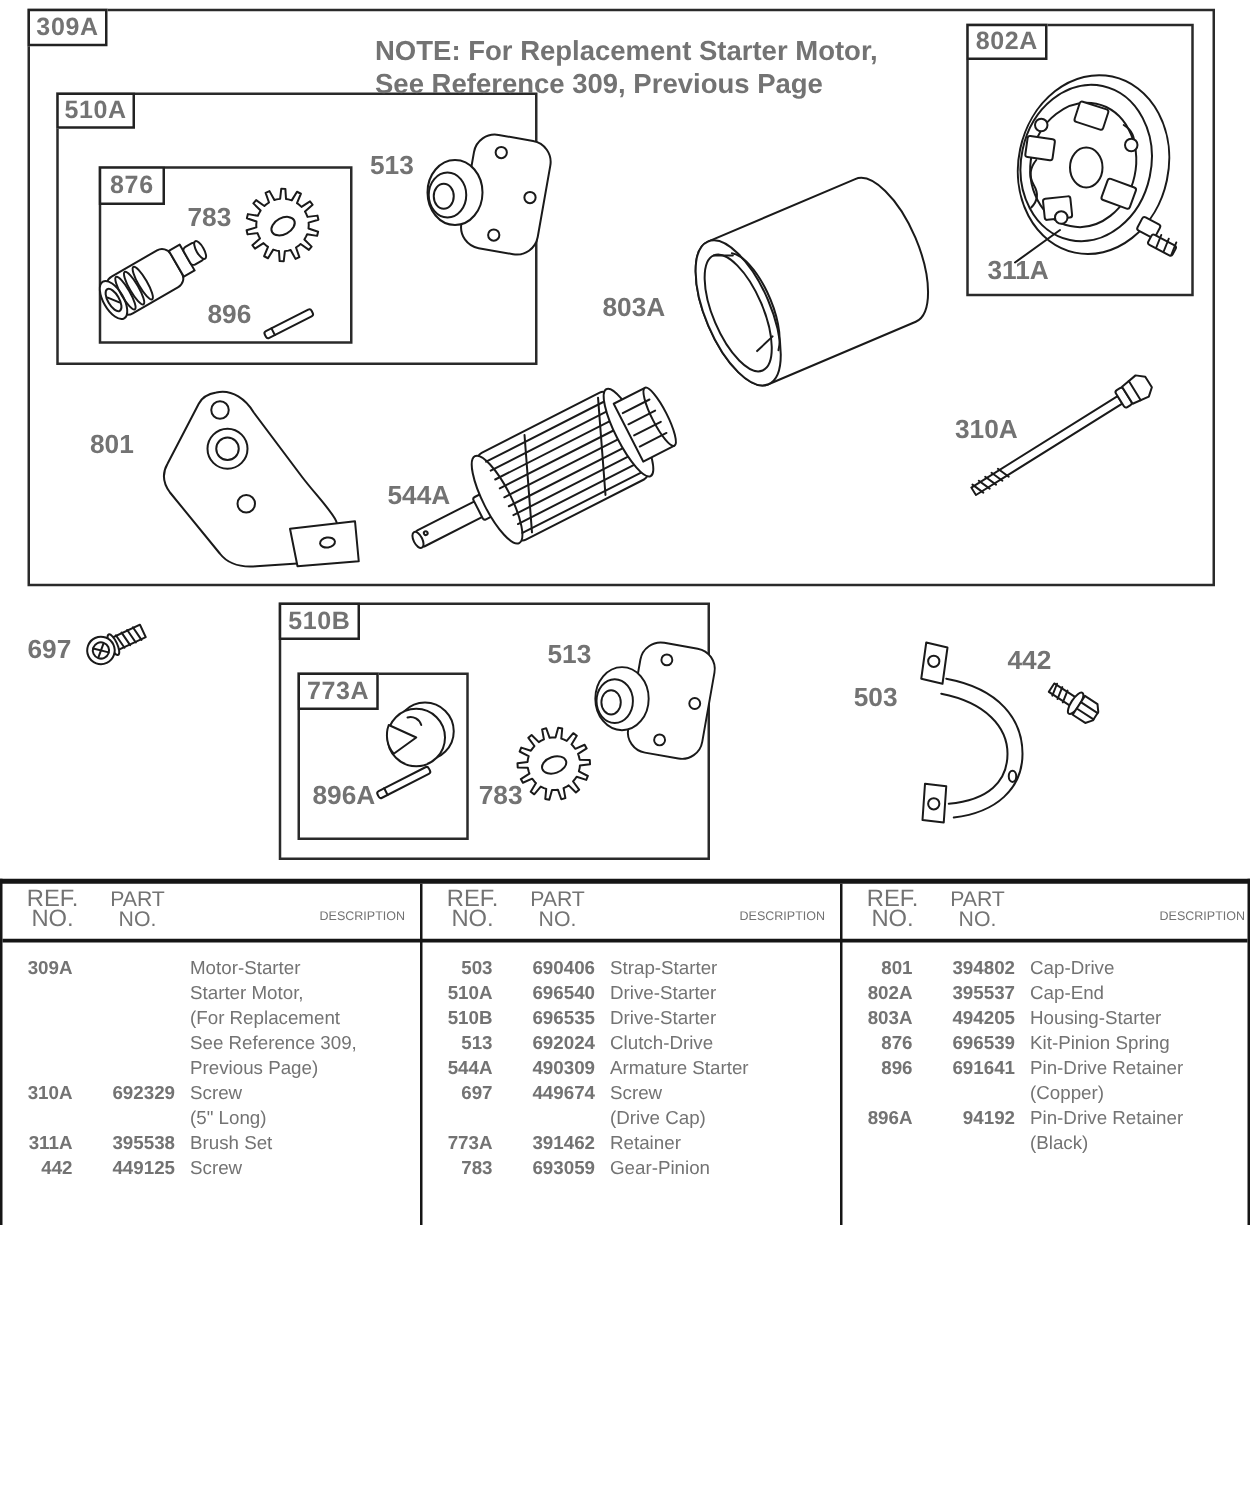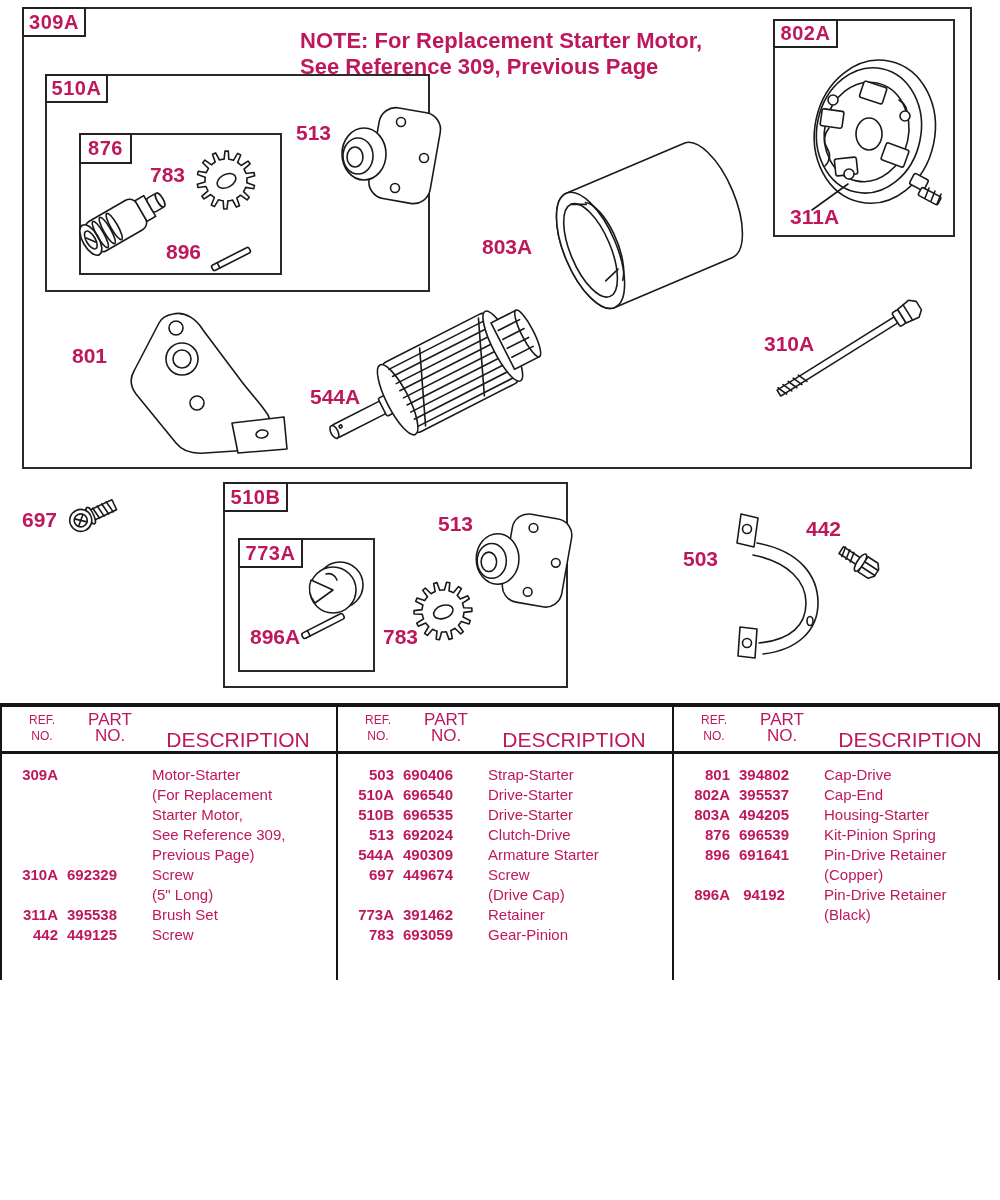--- a/index.html
+++ b/index.html
@@ -1,41 +1,41 @@
 <!DOCTYPE html>
 <html><head>
 <meta charset="utf-8">
 <style>
   html,body{margin:0;padding:0;background:#fff;}
   .page{position:relative;width:1000px;height:980px;background:#fff;overflow:hidden;
-        font-family:"Liberation Sans",sans-serif;color:#be185d;}
+        font-family:"Liberation Sans",sans-serif;color:#737373;}
   .pbox{position:absolute;border:2px solid #2a2a2a;box-sizing:border-box;background:transparent;z-index:1;}
   .boxtag{position:absolute;border:2px solid #222;background:#fff;box-sizing:border-box;
           display:flex;align-items:center;justify-content:center;
           font-weight:bold;font-size:20px;z-index:4;letter-spacing:0.5px;}
   .plabel{position:absolute;font-weight:bold;font-size:21px;z-index:4;white-space:nowrap;}
   .note{position:absolute;left:300px;top:28px;width:480px;text-align:left;
         font-weight:bold;font-size:22px;line-height:26px;z-index:4;}
   svg.art{position:absolute;left:0;top:0;z-index:2;}
   
   .ptable{position:absolute;left:0;top:703px;width:1000px;height:497px;box-sizing:border-box;
           border-top:4px solid #151515;border-left:2px solid #151515;border-right:2px solid #151515;z-index:5;background:#fff;}
   .tsec{position:absolute;top:0;height:100%;box-sizing:border-box;}
   .tsec.s0{left:0;width:336px;border-right:2px solid #151515;}
   .tsec.s1{left:336px;width:336px;border-right:2px solid #151515;}
   .tsec.s2{left:672px;width:326px;}
   .hline{position:absolute;left:0;right:0;top:44px;border-top:3px solid #151515;z-index:6;}
-  .h-ref{position:absolute;left:12px;top:5px;width:56px;text-align:center;font-size:12px;line-height:16px;}
+  .h-ref{position:absolute;left:12px;top:5px;width:56px;text-align:center;font-size:19px;line-height:16px;}
   .h-part{position:absolute;left:76px;top:5px;width:64px;text-align:center;font-size:17px;line-height:16px;}
   .h-ref span,.h-part span{display:block;}
-  .h-desc{position:absolute;left:150px;top:21px;width:172px;text-align:center;font-size:21px;}
+  .h-desc{position:absolute;left:150px;top:21px;width:172px;text-align:right;font-size:10px;}
   .trows{position:absolute;left:0;top:58px;right:0;}
   .trow{position:relative;height:20px;font-size:15px;line-height:20px;}
   .c-ref{position:absolute;left:4px;width:52px;text-align:right;font-weight:bold;}
-  .c-part{position:absolute;left:52px;width:76px;text-align:center;font-weight:bold;}
+  .c-part{position:absolute;left:62px;width:76px;text-align:right;font-weight:bold;}
   .c-desc{position:absolute;left:150px;white-space:pre;}
 </style>
 </head>
 <body>
 
 <div class="page">
 
   <div class="pbox" style="left:22px;top:7px;width:950px;height:462px;"></div>
   <div class="pbox" style="left:45px;top:74px;width:385px;height:218px;"></div>
   <div class="pbox" style="left:79px;top:133px;width:203px;height:142px;"></div>
@@ -256,26 +256,26 @@
       <div class="h-desc">DESCRIPTION</div>
       <div class="trows">
           <div class="trow">
             <span class="c-ref">309A</span>
             <span class="c-part"></span>
             <span class="c-desc">Motor-Starter</span>
           </div>
           <div class="trow">
             <span class="c-ref"></span>
             <span class="c-part"></span>
+            <span class="c-desc">Starter Motor,</span>
+          </div>
+          <div class="trow">
+            <span class="c-ref"></span>
+            <span class="c-part"></span>
             <span class="c-desc">(For Replacement</span>
-          </div>
-          <div class="trow">
-            <span class="c-ref"></span>
-            <span class="c-part"></span>
-            <span class="c-desc">Starter Motor,</span>
           </div>
           <div class="trow">
             <span class="c-ref"></span>
             <span class="c-part"></span>
             <span class="c-desc">See Reference 309,</span>
           </div>
           <div class="trow">
             <span class="c-ref"></span>
             <span class="c-part"></span>
             <span class="c-desc">Previous Page)</span>

